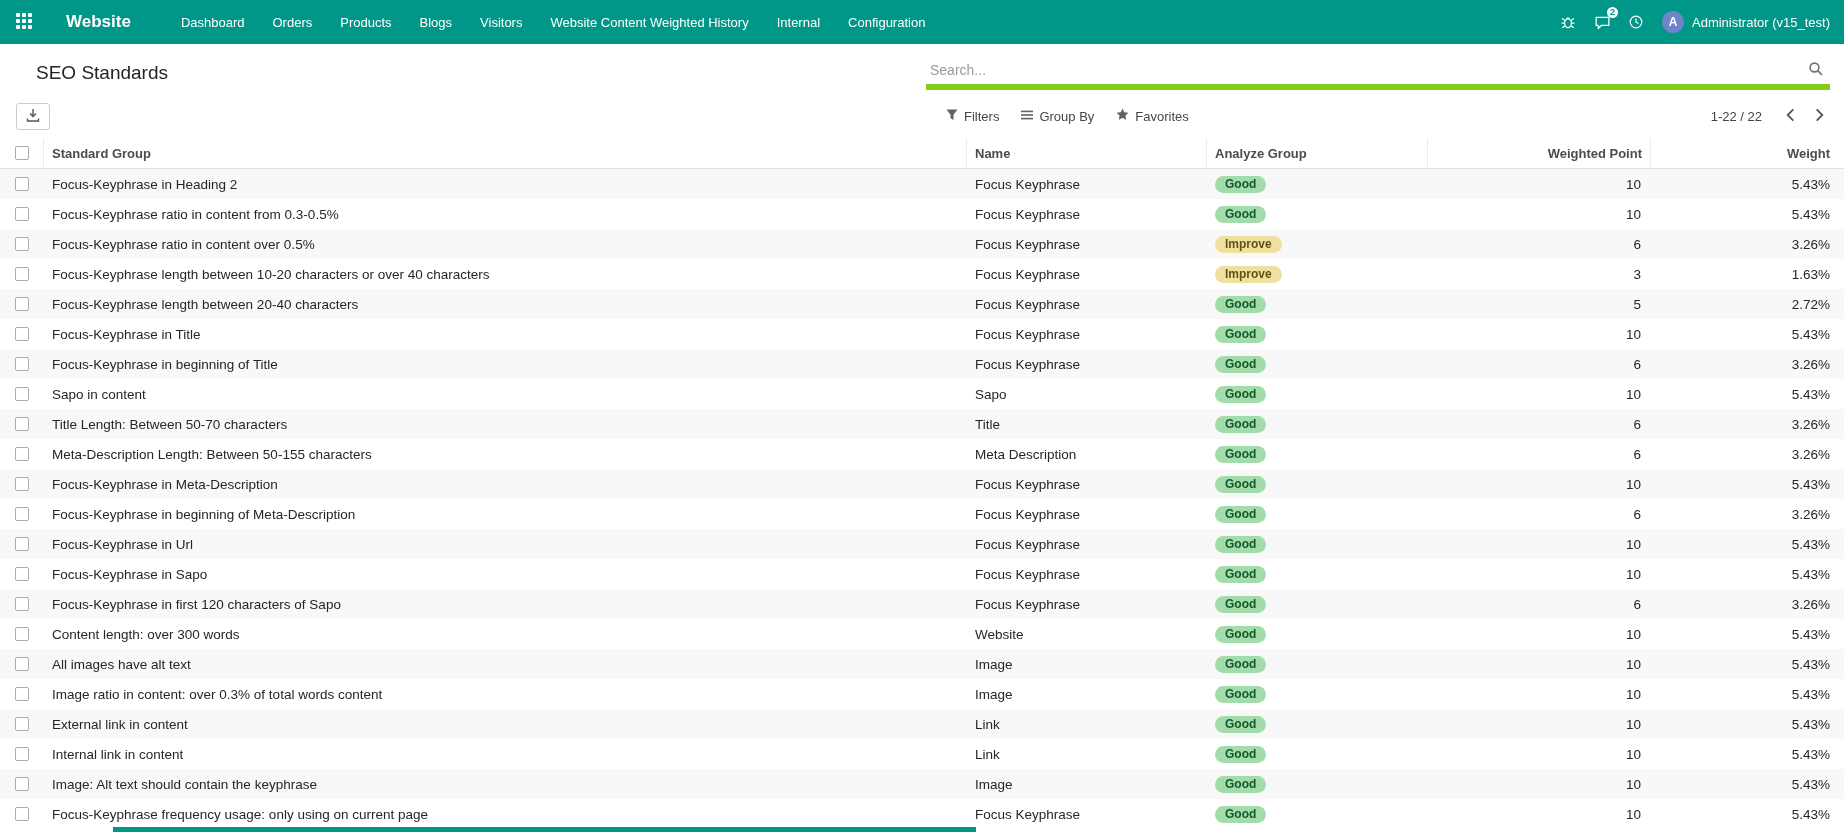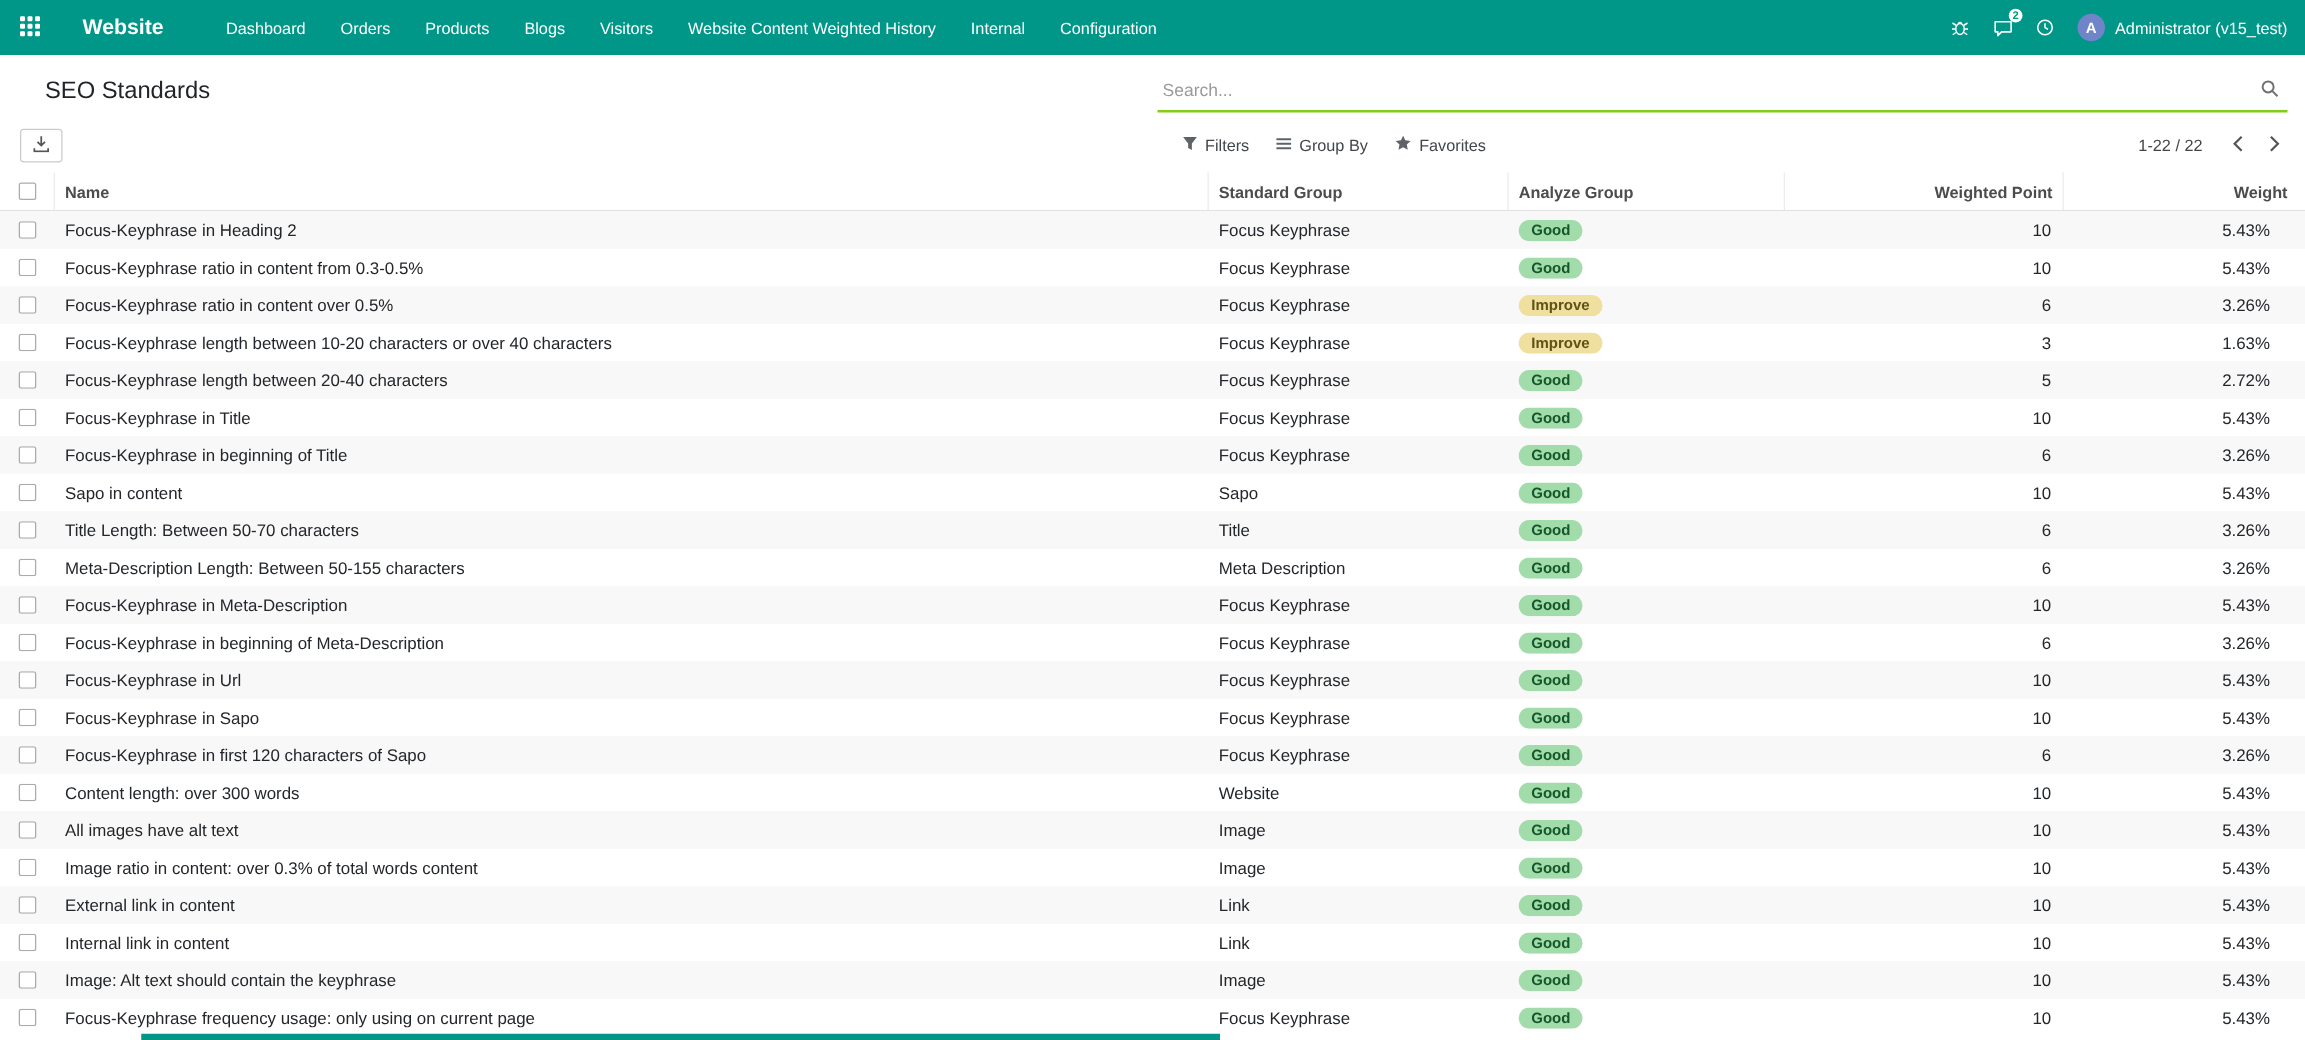--- a/index.html
+++ b/index.html
@@ -18,21 +18,21 @@
   .icon-btn { width: 32px; height: 44px; display: flex; align-items: center; justify-content: center; position: relative; cursor: pointer; }
   .badge-count { position: absolute; top: 7px; right: 0; background: #fff; color: var(--accent, #009688); font-size: 9px; line-height: 11px; padding: 0 3px; border-radius: 6px; font-weight: 700; }
   .user { display: flex; align-items: center; gap: 8px; margin-left: 8px; cursor: pointer; }
   .avatar { width: 22px; height: 22px; border-radius: 50%; background: #6f84c9; display: flex; align-items: center; justify-content: center; font-size: 12px; font-weight: 700; color: #fff; }
   .user-name { font-size: 13px; white-space: nowrap; }
 
   
   .control-panel { padding-top: 8px; }
   .cp-row-a { display: flex; align-items: center; height: 42px; margin-left: 20px; }
   .page-title { font-size: 19px; font-weight: 400; color: #212529; margin-left: 16px; white-space: nowrap; }
-  .search-box { margin-left: auto; margin-right: 14px; width: 904px; display: flex; align-items: center; border-bottom: 2px solid #84cc16; height: 34px; }
+  .search-box { margin-left: auto; margin-right: 14px; width: 904px; display: flex; align-items: center; border-bottom: 6px solid #84cc16; height: 34px; }
   .search-input { flex: 1; border: none; outline: none; font-size: 14px; color: #333; background: transparent; font-family: inherit; padding: 0 4px; }
   .search-input::placeholder { color: #9a9a9a; }
   .search-icon-btn { width: 28px; height: 28px; display: flex; align-items: center; justify-content: center; background: none; border: none; cursor: pointer; }
 
   .cp-row-b { display: flex; align-items: center; height: 44px; }
   .export-btn { margin-left: 16px; width: 34px; height: 27px; border: 1px solid #ccc; border-radius: 3px; background: #fff; display: flex; align-items: center; justify-content: center; cursor: pointer; }
   .cp-right { margin-left: auto; margin-right: 14px; width: 904px; display: flex; align-items: center; }
   .filter-group { display: flex; align-items: center; gap: 2px; padding-left: 10px; }
   .fbtn { display: flex; align-items: center; gap: 6px; font-size: 13px; color: #42464b; padding: 5px 10px; background: none; border: none; cursor: pointer; font-family: Liberation Sans, sans-serif; white-space: nowrap; }
   .pager { margin-left: auto; display: flex; align-items: center; gap: 8px; }
@@ -44,21 +44,21 @@
   .thead { height: 31px; border-bottom: 1px solid #e1e1e1; font-weight: 700; font-size: 13px; color: #4c4c4c; background: #fff; }
   .hcell { padding: 0 8px; border-right: 1px solid #ececec; height: 100%; display: flex; align-items: center; cursor: pointer; }
   .hcell.num { justify-content: flex-end; }
   .hcell.h-weight { border-right: none; padding-right: 14px; }
   .hcell.h-check { justify-content: center; padding: 0; }
   .trow { height: 30px; font-size: 13.5px; color: #23262a; cursor: pointer; }
   .trow:nth-child(odd) { background: #f8f8f8; }
   .cell { padding: 0 8px; overflow: hidden; white-space: nowrap; text-overflow: ellipsis; }
   .c-check { display: flex; justify-content: center; padding: 0; }
   .c-point { text-align: right; padding-right: 10px; }
-  .c-weight { text-align: right; padding-right: 28px; }
+  .c-weight { text-align: right; padding-right: 14px; }
   .checkbox { width: 14px; height: 14px; border: 1px solid #ababab; border-radius: 2px; background: #fff; display: inline-block; cursor: pointer; }
   .badge { display: inline-block; font-size: 12px; line-height: 17px; padding: 0 10px; border-radius: 10px; font-weight: 700; }
   .badge.good { background: var(--good-bg, #a3dcab); color: var(--good-text, #14582a); }
   .badge.improve { background: var(--improve-bg, #efe0a0); color: var(--improve-text, #5f5313); }
 
   .bottom-strip { position: absolute; left: 113px; bottom: 0; width: 863px; height: 5px; background: var(--accent, #009688); cursor: pointer; }
 </style>
 </head>
 <body>
 
@@ -184,22 +184,22 @@
         </div>
       </div>
     </div>
   </section>
 
   <section>
     <div class="grid thead">
       <div class="hcell h-check">
           <span class="checkbox"></span>
         </div>
+      <div class="hcell">Standard Group</div>
       <div class="hcell">Name</div>
-      <div class="hcell">Standard Group</div>
       <div class="hcell">Analyze Group</div>
       <div class="hcell num">Weighted Point</div>
       <div class="hcell num h-weight">Weight</div>
     </div>
     <div id="tbody">
         <div class="grid trow">
     <div class="cell c-check">
             <span class="checkbox"></span>
           </div>
     <div class="cell c-name">Focus-Keyphrase in Heading 2</div>

